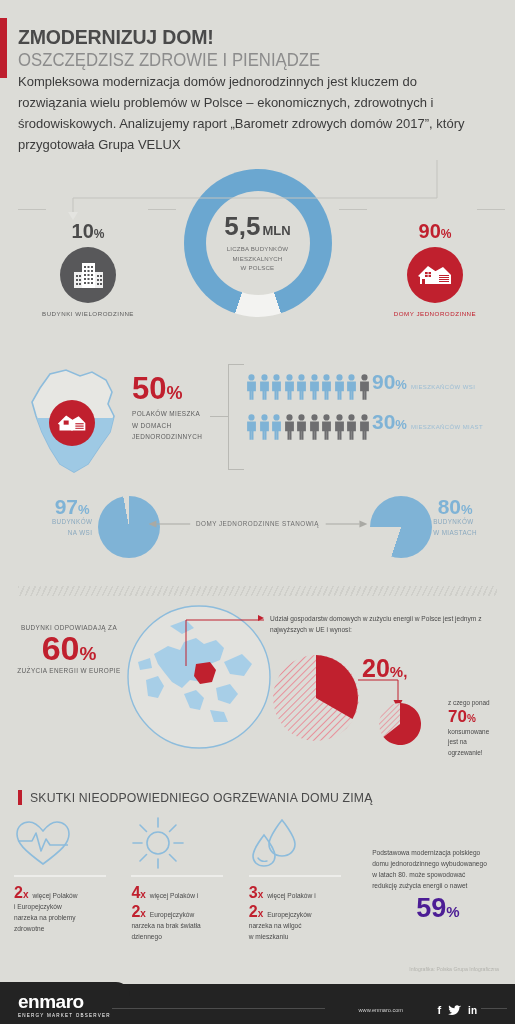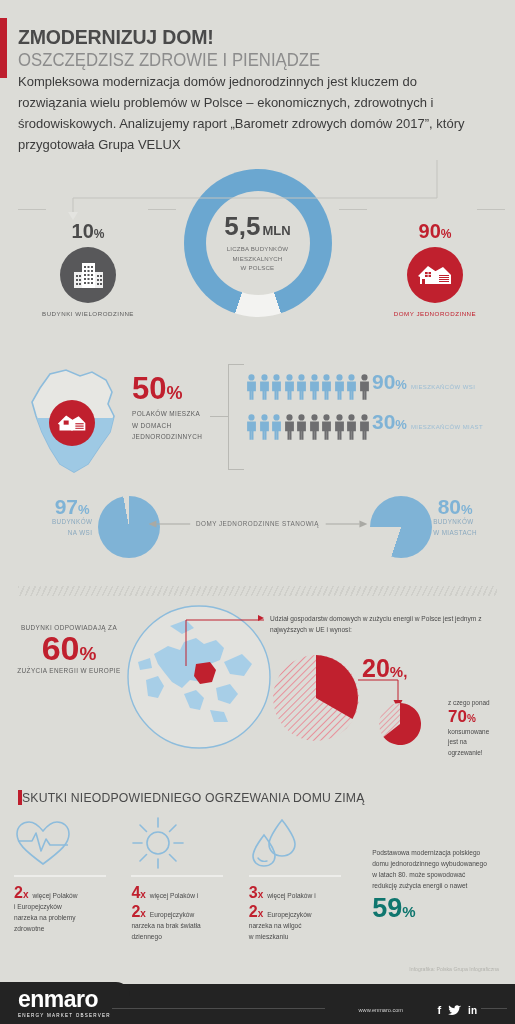--- a/index.html
+++ b/index.html
@@ -131,48 +131,48 @@
   .pct20 { position: absolute; left: 362px; top: 58px; }
   .pct20 .n { font-size: 25px; font-weight: bold; color: #c0202e; line-height: 1; }
   .pct20 .sym { font-size: 15px; }
   .pie70 { position: absolute; left: 378px; top: 104px; width: 44px; height: 44px; }
   .note70 { position: absolute; left: 448px; top: 100px; width: 86px;
             font-size: 6.4px; color: #4a4a4a; line-height: 1.62; }
   .note70 .n { font-size: 17px; font-weight: bold; color: #c0202e; line-height: 1.1; display: block; }
   .note70 .n .sym { font-size: 10px; }
 
   
-  .bot-head { position: relative; margin: 2px 0 0 18px; display: flex; align-items: center; }
+  .bot-head { position: relative; margin: 2px 0 0 18px; display: flex; align-items: center; gap: 8px; }
   .bot-head-bar { width: 4px; height: 15px; background: #be1e2d; }
   .bot-head-txt { font-size: 13px; color: #4a4a4a; letter-spacing: 0.2px;
                   transform: scaleX(0.94); transform-origin: left center; }
 
   .cards { position: relative; height: 140px; margin-top: 12px; padding: 0 14px; display: flex; }
   .card { width: 122px; padding-right: 10px; position: relative; }
   .card-icon { height: 52px; display: flex; align-items: center; }
   .card-rule { width: 92px; height: 2px; background: #ededea; margin: 6px 0 6px; }
   .card-line { display: flex; align-items: baseline; gap: 4px; }
   .card-x { font-size: 16px; font-weight: bold; color: #c0202e; line-height: 1.2; }
   .card-x .xx { font-size: 10px; }
   .card-txt { font-size: 6.6px; color: #4a4a4a; line-height: 1.6; }
   .card-body { font-size: 6.6px; color: #4a4a4a; line-height: 1.65; }
 
   .card.last { width: 140px; padding-top: 30px; padding-left: 6px; }
   .last-txt { font-size: 6.6px; color: #4a4a4a; line-height: 1.68; }
-  .last-num { font-size: 27px; font-weight: bold; color: #0f766e; line-height: 1.1; margin-top: 3px; }
+  .last-num { font-size: 27px; font-weight: bold; color: #4c1d95; line-height: 1.1; margin-top: 3px; margin-left: 44px; }
   .last-num .sym { font-size: 15px; }
 
   
   .credits { position: absolute; right: 16px; bottom: 52px; font-size: 5.2px; color: #b3b3ae; }
   .footer { position: absolute; left: 0; bottom: 0; width: 515px; height: 46px; }
   .footer-bg { position: absolute; left: 0; bottom: 0; width: 515px; height: 40px; background: #232323; }
   .footer-tab { position: absolute; left: 0; bottom: 26px; width: 130px; height: 16px;
                 background: #232323; border-top-right-radius: 14px; }
   .logo { position: absolute; left: 18px; bottom: 6px; color: #fff; }
-  .logo-main { font-size: 23px; font-weight: bold; letter-spacing: -0.5px; line-height: 1; }
+  .logo-main { font-size: 19px; font-weight: bold; letter-spacing: -0.5px; line-height: 1; }
   .logo-sub { font-size: 4.6px; letter-spacing: 1.2px; margin-top: 2px; }
   .foot-rule { position: absolute; bottom: 15px; height: 1px; background: #4d4d4d; }
   .foot-url { position: absolute; right: 112px; bottom: 11px; font-size: 5.6px; color: #cfcfcf; }
   .socials { position: absolute; right: 38px; bottom: 8px; display: flex; gap: 7px;
              color: #fff; font-size: 11px; font-weight: bold; align-items: center; }
 </style>
 </head>
 <body>
 
 <div class="page">

